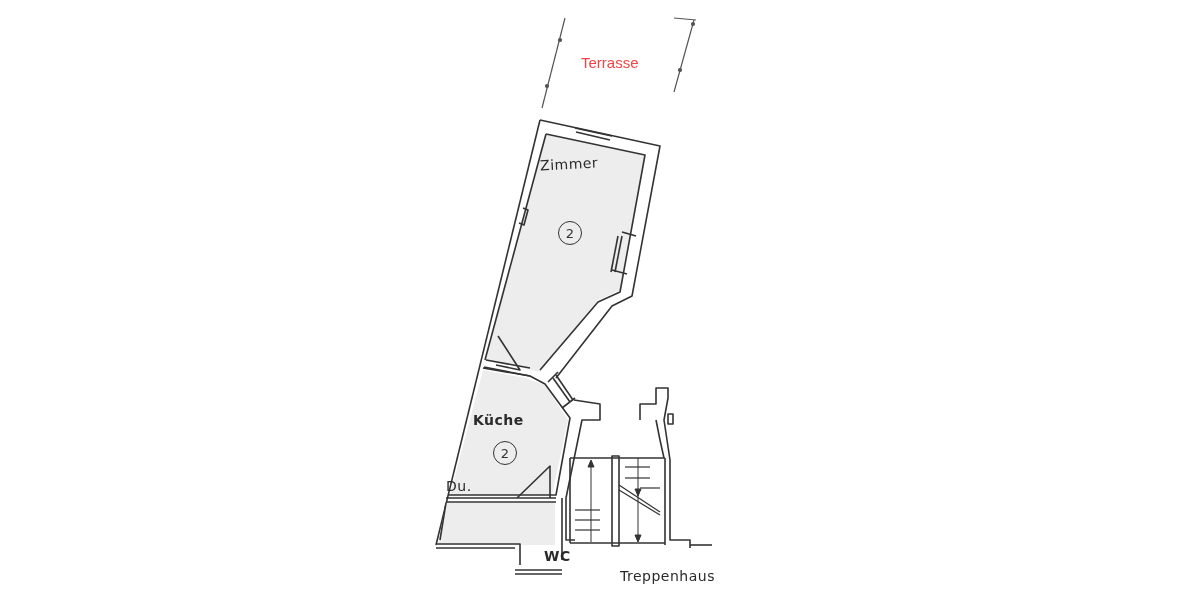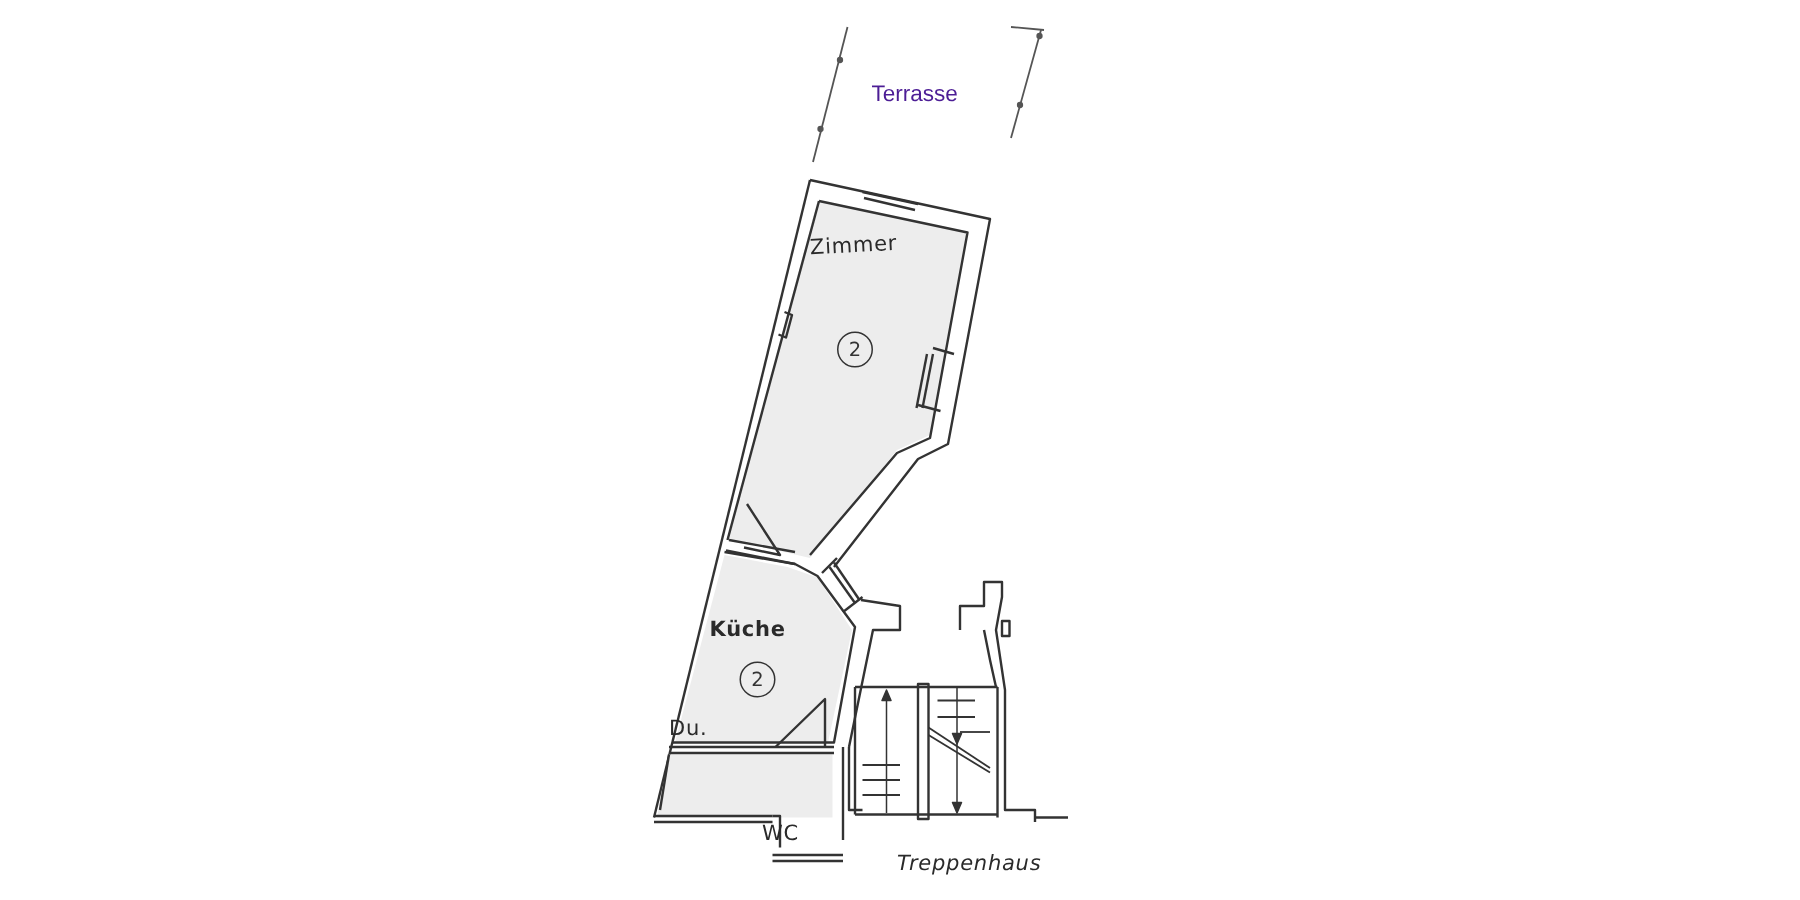--- a/index.html
+++ b/index.html
@@ -1,19 +1,19 @@
 <!DOCTYPE html>
 <html><head>
 <meta charset="utf-8">
 <style>
   html, body { margin: 0; padding: 0; background: #ffffff; }
   body { width: 1200px; height: 600px; position: relative; overflow: hidden; }
   #plan { position: absolute; left: 0; top: 0; width: 1200px; height: 600px; }
   .lbl { position: absolute; color: #2a2a2a; font-family: "DejaVu Sans", sans-serif; font-size: 14px; letter-spacing: 0.5px; white-space: nowrap; }
-  .lbl-terrasse { font-family: "Liberation Sans", sans-serif; font-size: 15px; color: #4c1d95; letter-spacing: 0; }
+  .lbl-terrasse { font-family: "Liberation Sans", sans-serif; font-size: 15px; color: #ef4444; letter-spacing: 0; }
   .num { position: absolute; width: 22px; height: 22px; border: 1.3px solid #333; border-radius: 50%; font-family: "DejaVu Sans", sans-serif; font-size: 13px; color: #333; display: flex; align-items: center; justify-content: center; }
 </style>
 </head>
 <body>
 
 <svg id="plan" viewBox="0 0 1200 600" xmlns="http://www.w3.org/2000/svg">
   <g fill="none" stroke="#333" stroke-width="1.6" stroke-linejoin="round">
 
     <g stroke="#555" stroke-width="1.2">
       <line x1="565" y1="18" x2="542" y2="108"></line>
@@ -107,14 +107,14 @@
     <line x1="690" y1="545" x2="712" y2="545"></line>
   </g>
 </svg>
 
 <div class="lbl lbl-terrasse" style="left:581px;top:54px;">Terrasse</div>
 <div class="lbl" style="left:540px;top:156px;transform:rotate(-3deg);">Zimmer</div>
 <div class="num" style="left:558px;top:221px;">2</div>
 <div class="lbl" style="left:473px;top:412px;font-weight:bold;">Küche</div>
 <div class="num" style="left:493px;top:441px;">2</div>
 <div class="lbl" style="left:446px;top:478px;">Du.</div>
-<div class="lbl" style="left:508px;top:548px;">WC</div>
-<div class="lbl" style="left:598px;top:568px;font-style:italic;">Treppenhaus</div>
+<div class="lbl" style="left:544px;top:548px;font-weight:bold;">WC</div>
+<div class="lbl" style="left:620px;top:568px;">Treppenhaus</div>
 
 </body></html>

